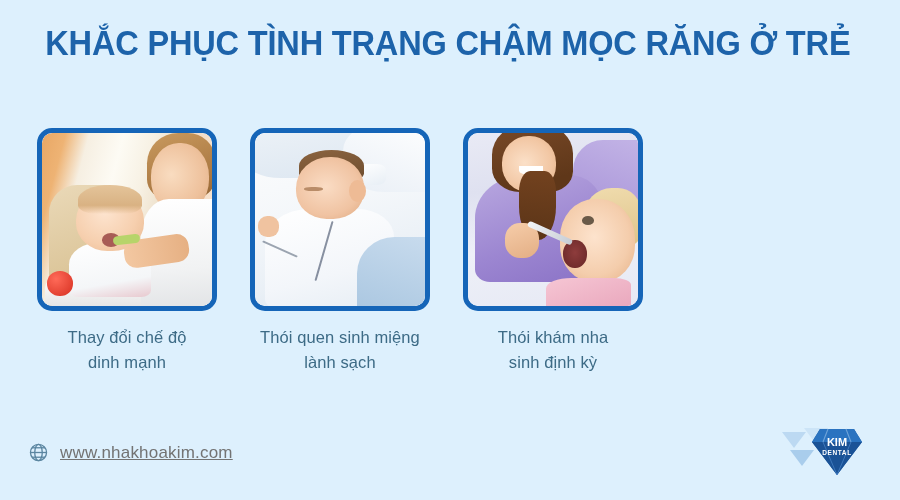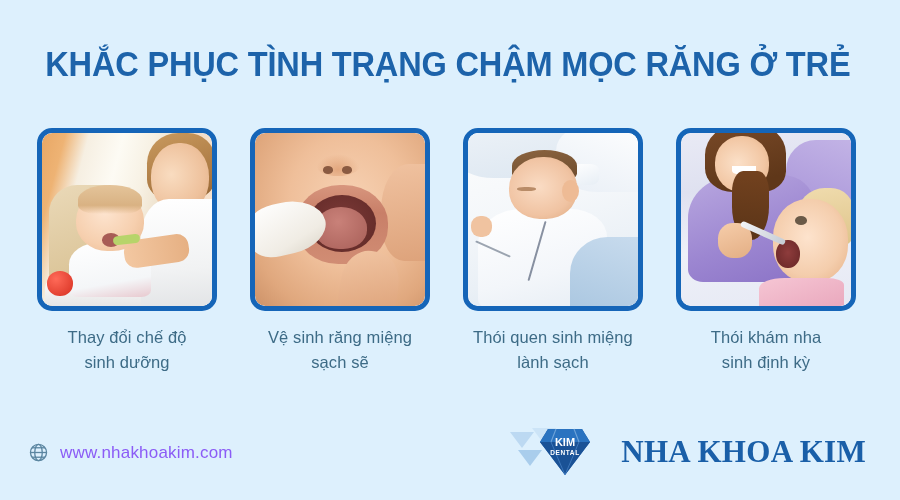--- a/index.html
+++ b/index.html
@@ -11,21 +11,21 @@
     height: 500px;
     background: #ddf0fd;
     font-family: "Liberation Sans", sans-serif;
     overflow: hidden;
     position: relative;
   }
 
   
   .title-bar {
     position: absolute;
-    top: 43px;
+    top: 22px;
     left: 0;
     width: 896px;
     text-align: center;
   }
   .title {
     display: inline-block;
     font-family: "Liberation Sans Narrow", "Liberation Sans", sans-serif;
     font-size: 35px;
     line-height: 42px;
     font-weight: bold;
@@ -325,23 +325,24 @@
   .footer-site {
     position: absolute;
     left: 28px;
     top: 442px;
     display: flex;
     align-items: center;
     gap: 11px;
   }
   .globe-icon { display: block; }
   .site-url {
-    color: #8b5cf6;
+    color: #737373;
     font-size: 17px;
     letter-spacing: 0.2px;
+    text-decoration: underline;
   }
 
   .footer-brand {
     position: absolute;
     right: 34px;
     top: 422px;
     display: flex;
     align-items: center;
     gap: 27px;
   }
@@ -380,40 +381,23 @@
         <div class="baby-body"></div>
         <div class="baby-head"></div>
         <div class="baby-hair"></div>
         <div class="baby-mouth"></div>
         <div class="arm"></div>
         <div class="spoon"></div>
         <div class="ball"></div>
       </div>
     </div>
     <div class="caption"><span>Thay đổi chế độ</span>
-<span>sinh dưỡng</span></div>
+<span>dinh mạnh</span></div>
   </div>
 
-  <div class="card">
-    <div class="card-frame">
-      <div class="photo p2">
-        <div class="hand"></div>
-        <div class="nose"></div>
-        <div class="nostril-l"></div>
-        <div class="nostril-r"></div>
-        <div class="lips"></div>
-        <div class="mouth"></div>
-        <div class="tongue"></div>
-        <div class="gauze"></div>
-        <div class="finger"></div>
-      </div>
-    </div>
-    <div class="caption"><span>Vệ sinh răng miệng</span>
-<span>sạch sẽ</span></div>
-  </div>
 
   <div class="card">
     <div class="card-frame">
       <div class="photo p3">
         <div class="pillow"></div>
         <div class="pillow2"></div>
         <div class="body"></div>
         <div class="cuff"></div>
         <div class="hair"></div>
         <div class="head"></div>
@@ -480,14 +464,13 @@
       <polygon points="32,20 82,20 57,53" fill="#1a5296"></polygon>
       <line x1="48" y1="7" x2="43" y2="20" stroke="#6ea3d8" stroke-width="1.1"></line>
       <line x1="66" y1="7" x2="71" y2="20" stroke="#6ea3d8" stroke-width="1.1"></line>
       <line x1="43" y1="20" x2="57" y2="53" stroke="#4b86ca" stroke-width="1" opacity=".7"></line>
       <line x1="71" y1="20" x2="57" y2="53" stroke="#4b86ca" stroke-width="1" opacity=".7"></line>
       <text x="57" y="24" text-anchor="middle" font-family="Liberation Sans, sans-serif" font-size="11" font-weight="bold" fill="#ffffff">KIM</text>
       <text x="57" y="33" text-anchor="middle" font-family="Liberation Sans, sans-serif" font-size="6.5" font-weight="bold" fill="#ffffff" letter-spacing="0.6">DENTAL</text>
     </svg>
   </div>
 
-  <div class="brand-word">NHA KHOA KIM</div>
 </div>
 
 </body></html>

